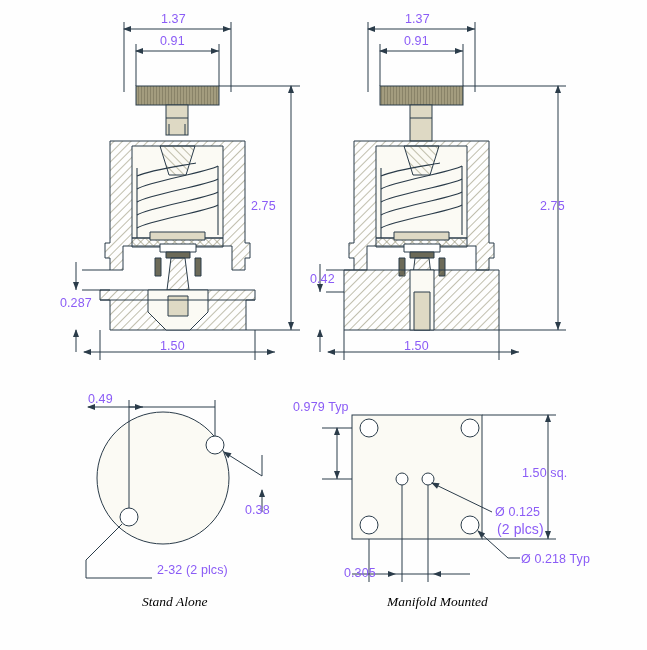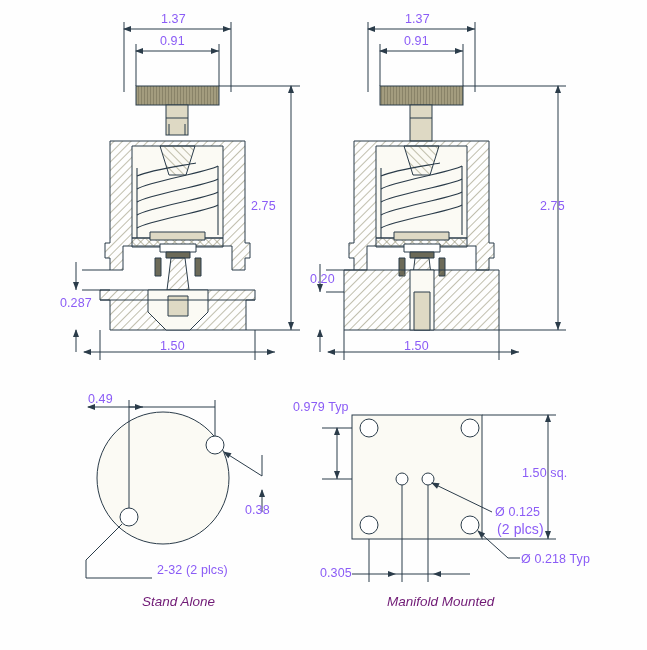--- a/index.html
+++ b/index.html
@@ -16,24 +16,24 @@
   .dimtext{
     position:absolute;
     font-family:"Liberation Sans", sans-serif;
     font-size:12.5px;
     color:#8b5cf6;
     white-space:nowrap;
     letter-spacing:.1px;
   }
   .caption{
     position:absolute;
-    font-family:Liberation Sans, sans-serif;
+    font-family:Liberation Serif, serif;
     font-style:italic;
     font-size:13.5px;
-    color:#701a75;
+    color:#000000;
     white-space:nowrap;
     text-align:right;
   }
   .small{font-size:14px;}
 </style>
 </head>
 <body>
 
 <div id="sheet">
 
@@ -227,30 +227,30 @@
 
 <div class="dimtext" style="left:161px;top:12px;">1.37</div>
 <div class="dimtext" style="left:160px;top:34px;">0.91</div>
 <div class="dimtext" style="left:251px;top:199px;">2.75</div>
 <div class="dimtext" style="left:60px;top:270px;margin-top:26px;">0.287</div>
 <div class="dimtext" style="left:160px;top:339px;">1.50</div>
 
 <div class="dimtext" style="left:405px;top:12px;">1.37</div>
 <div class="dimtext" style="left:404px;top:34px;">0.91</div>
 <div class="dimtext" style="left:540px;top:199px;">2.75</div>
-<div class="dimtext" style="left:310px;top:272px;">0.20</div>
+<div class="dimtext" style="left:310px;top:272px;">0.42</div>
 <div class="dimtext" style="left:404px;top:339px;">1.50</div>
 
 <div class="dimtext" style="left:88px;top:392px;">0.49</div>
 <div class="dimtext" style="left:245px;top:487px;margin-top:16px;">0.38</div>
 <div class="dimtext" style="left:157px;top:563px;">2-32 (2 plcs)</div>
 
 <div class="dimtext" style="left:293px;top:400px;">0.979 Typ</div>
 <div class="dimtext" style="left:522px;top:466px;">1.50 sq.</div>
 <div class="dimtext" style="left:495px;top:505px;">Ø 0.125</div>
 <div class="dimtext small" style="left:497px;top:521px;">(2 plcs)</div>
 <div class="dimtext" style="left:521px;top:552px;">Ø 0.218 Typ</div>
-<div class="dimtext" style="left:320px;top:566px;">0.305</div>
+<div class="dimtext" style="left:344px;top:566px;">0.305</div>
 
 <div class="caption" style="left:142px;top:594px;">Stand Alone</div>
 <div class="caption" style="left:387px;top:594px;">Manifold Mounted</div>
 
 </div>
 
 </body></html>

